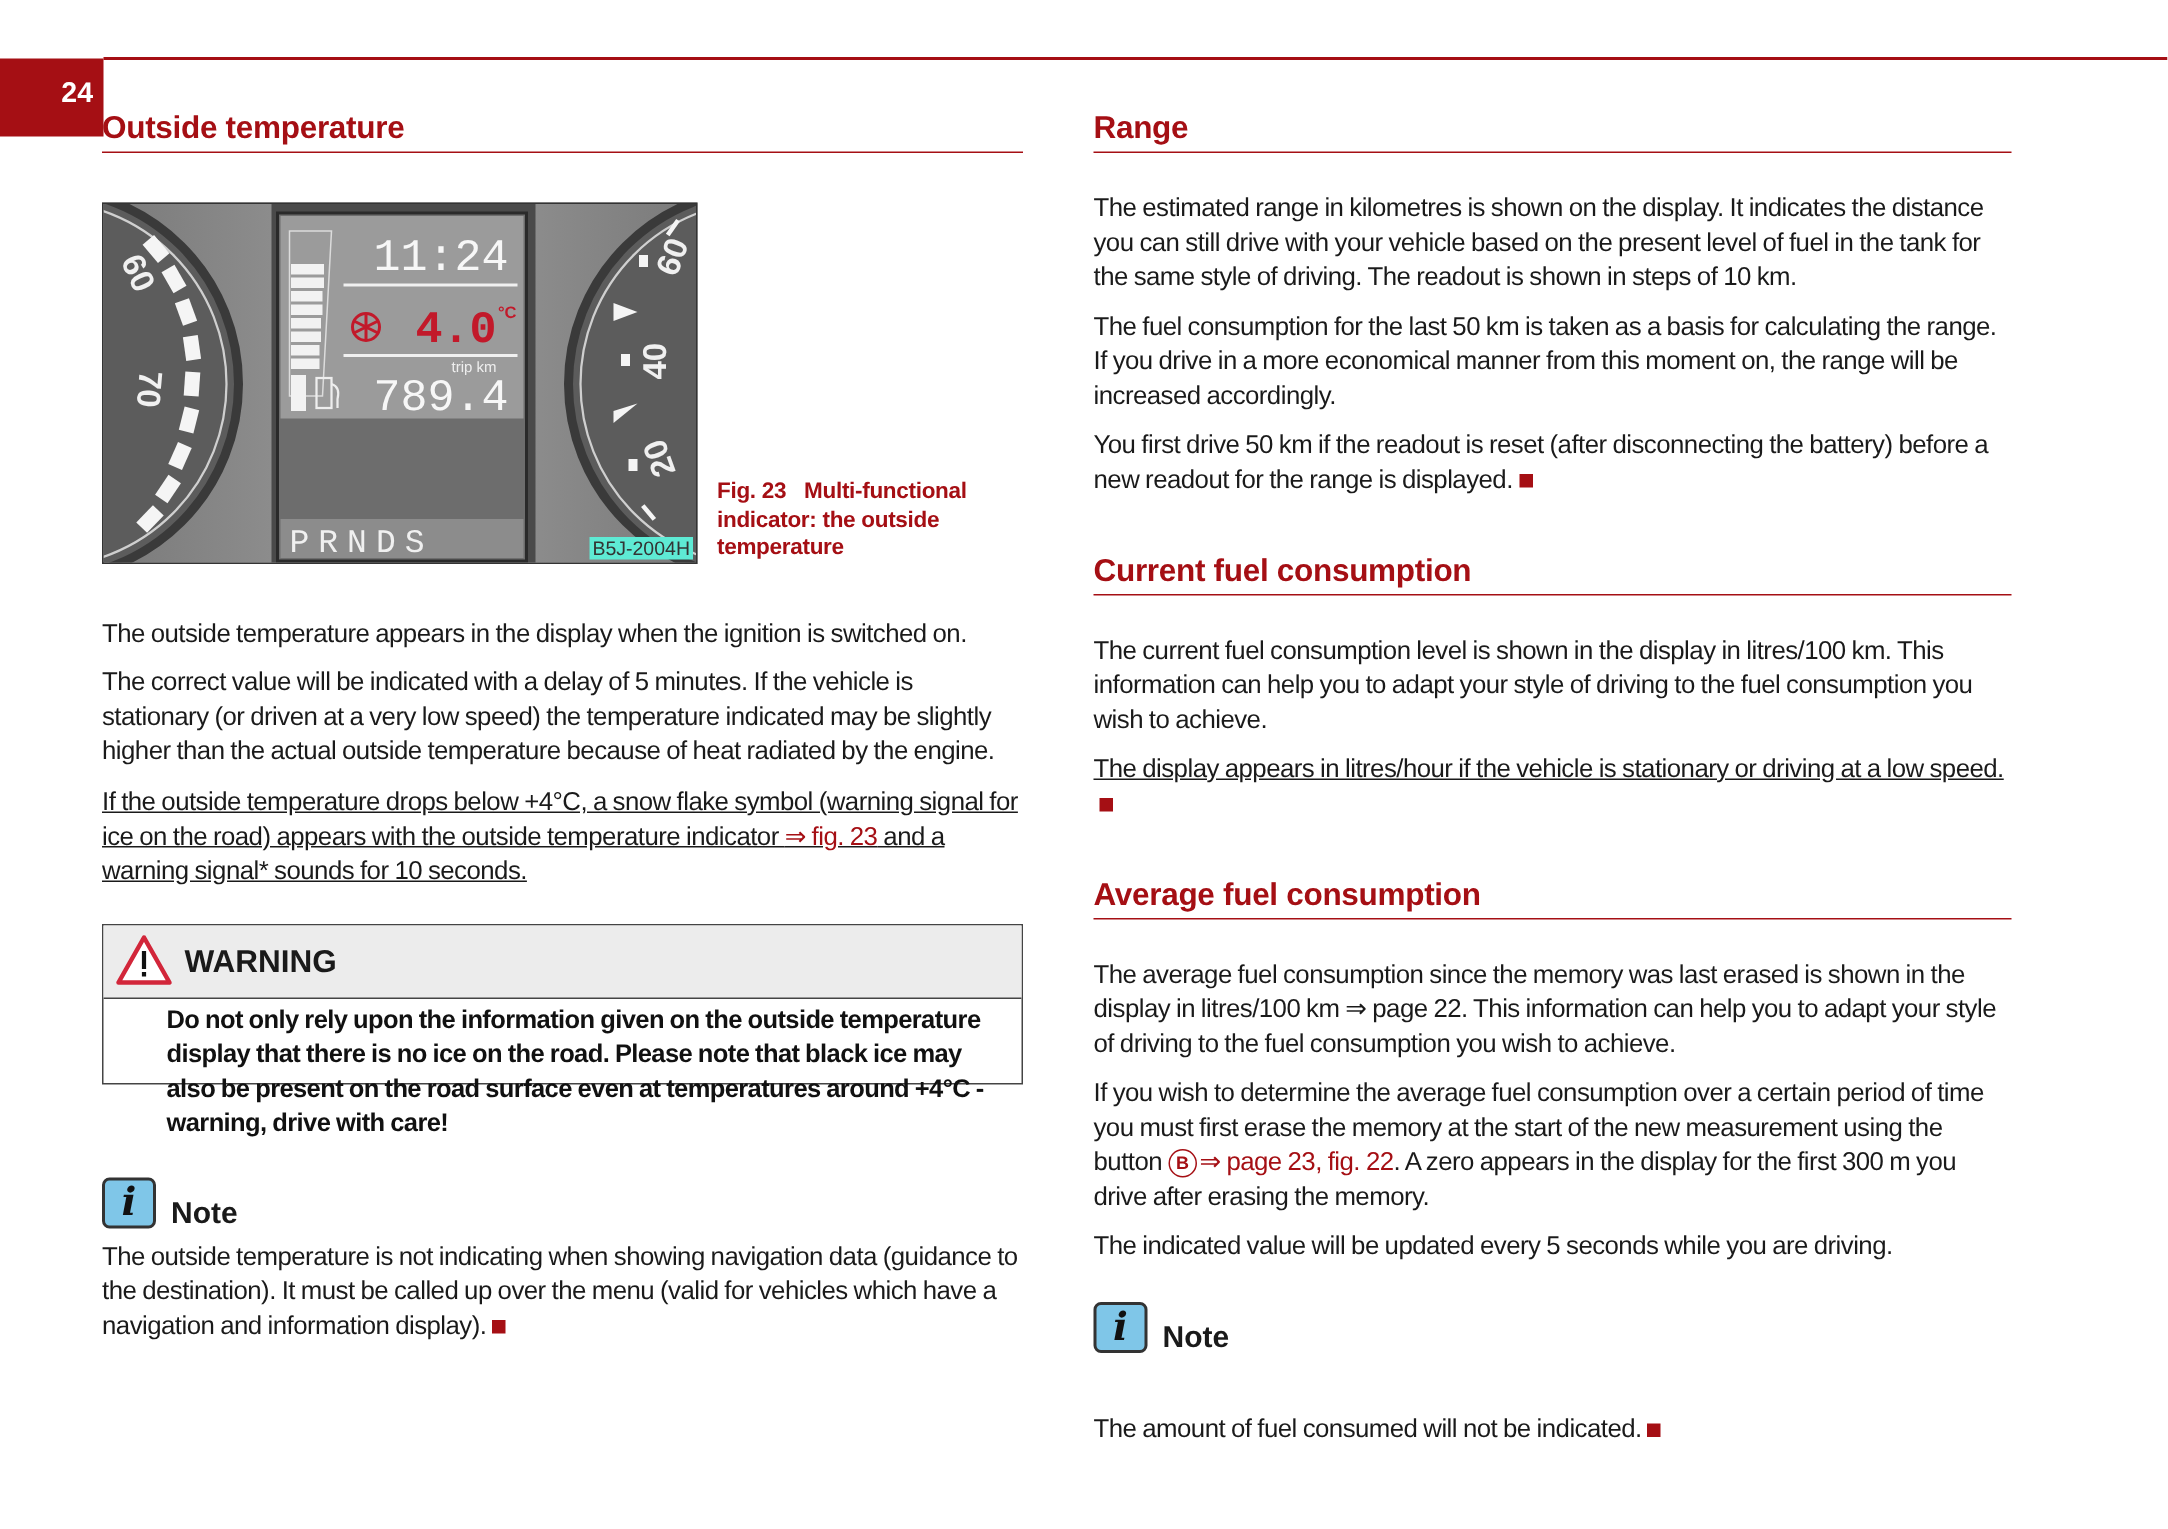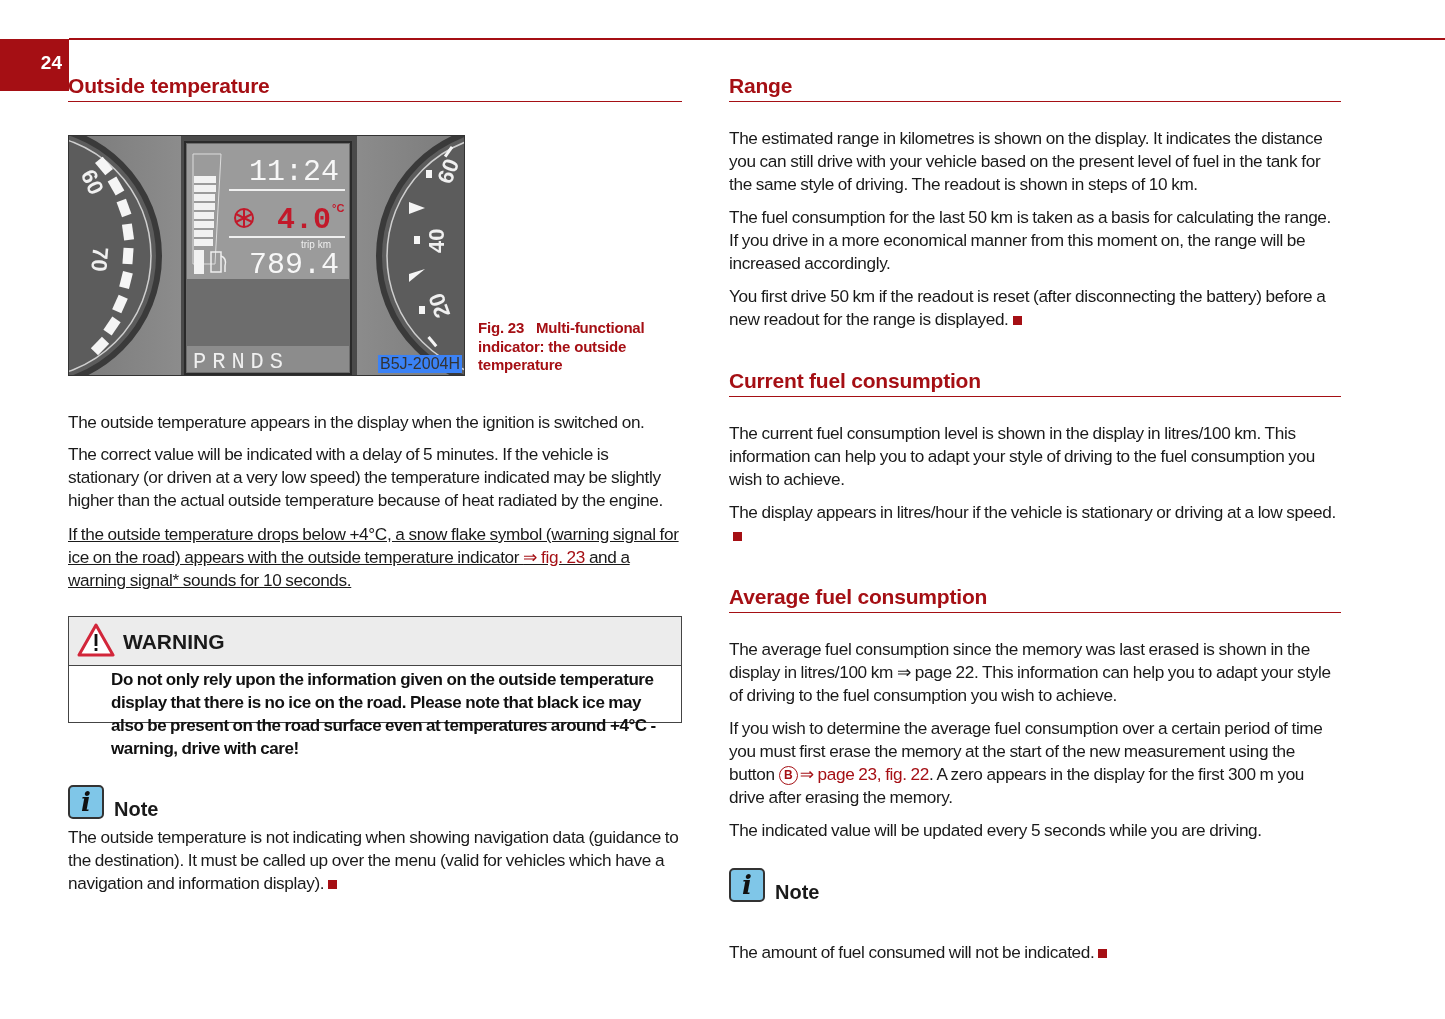--- a/index.html
+++ b/index.html
@@ -20,21 +20,21 @@
 
   .section-heading { position: absolute; left: 0; width: 100%; font-size: 21px; font-weight: bold; color: #a50f14; padding-bottom: 3px; border-bottom: 1.5px solid #a50f14; letter-spacing: -0.2px; }
 
   .para { position: absolute; left: 0; width: 100%; font-size: 17.2px; line-height: 23px; color: #1a1a1a; letter-spacing: -0.35px; word-spacing: -0.5px; }
   .link { color: #a50f14; }
   .end-mark { display: inline-block; width: 9px; height: 9px; background: #a50f14; margin-left: 4px; vertical-align: 0px; }
 
   
   .figure { position: absolute; left: 0; top: 135px; width: 397px; height: 241px; border: 1px solid #333; background: #8a8a8a; overflow: hidden; }
   .fig-caption { position: absolute; left: 410px; top: 319px; width: 200px; color: #a50f14; font-weight: bold; font-size: 15px; line-height: 18.5px; letter-spacing: -0.2px; }
-  .fig-code { position: absolute; right: 2px; bottom: 2px; background: #3b82f6; color: #333; font-size: 16px; padding: 0 2px; font-family: "Liberation Sans", sans-serif; }
+  .fig-code { position: absolute; right: 2px; bottom: 2px; background: #5eead4; color: #333; font-size: 13px; padding: 0 2px; font-family: "Liberation Sans", sans-serif; }
 
   
   .warning-box { position: absolute; left: 0; top: 616px; width: 614px; height: 107px; border: 1.5px solid #444; }
   .warning-head { height: 49px; background: #ececec; border-bottom: 1.5px solid #444; position: relative; }
   .warning-icon { position: absolute; left: 8px; top: 6px; width: 38px; height: 34px; }
   .warning-title { position: absolute; left: 54px; top: 13px; font-size: 21px; font-weight: bold; color: #1a1a1a; }
   .warning-text { padding: 2px 6px; font-size: 17px; line-height: 23px; font-weight: bold; letter-spacing: -0.4px; word-spacing: -0.5px; color: #111; margin-left: 36px; }
 
   
   .note-head { position: absolute; left: 0; display: flex; align-items: flex-end; }
@@ -180,21 +180,21 @@
 <div class="col col-right">
   <div class="section-heading" style="top:74px;">Range</div>
   <div class="para" style="top:127px;">The estimated range in kilometres is shown on the display. It indicates the distance you can still drive with your vehicle based on the present level of fuel in the tank for the same style of driving. The readout is shown in steps of 10 km.</div>
   <div class="para" style="top:206px;">The fuel consumption for the last 50 km is taken as a basis for calculating the range. If you drive in a more economical manner from this moment on, the range will be increased accordingly.</div>
   <div class="para" style="top:285px;">
     <span>You first drive 50 km if the readout is reset (after disconnecting the battery) before a new readout for the range is displayed.</span><span class="end-mark"></span>
   </div>
 
   <div class="section-heading" style="top:369px;">Current fuel consumption</div>
   <div class="para" style="top:422px;">The current fuel consumption level is shown in the display in litres/100 km. This information can help you to adapt your style of driving to the fuel consumption you wish to achieve.</div>
-  <div class="para" style="top:501px;">
+  <div class="para" style="top:501px;text-decoration:underline;">
     <span>The display appears in litres/hour if the vehicle is stationary or driving at a low speed.</span><span class="end-mark"></span>
   </div>
 
   <div class="section-heading" style="top:585px;">Average fuel consumption</div>
   <div class="para" style="top:638px;">The average fuel consumption since the memory was last erased is shown in the display in litres/100 km ⇒ page 22. This information can help you to adapt your style of driving to the fuel consumption you wish to achieve.</div>
   <div class="para" style="top:717px;">
     <span>If you wish to determine the average fuel consumption over a certain period of time you must first erase the memory at the start of the new measurement using the button </span><span class="circle-b">B</span><span class="link">⇒ page 23, fig. 22</span><span>. A zero appears in the display for the first 300 m you drive after erasing the memory.</span>
   </div>
   <div class="para" style="top:819px;">The indicated value will be updated every 5 seconds while you are driving.</div>
 

